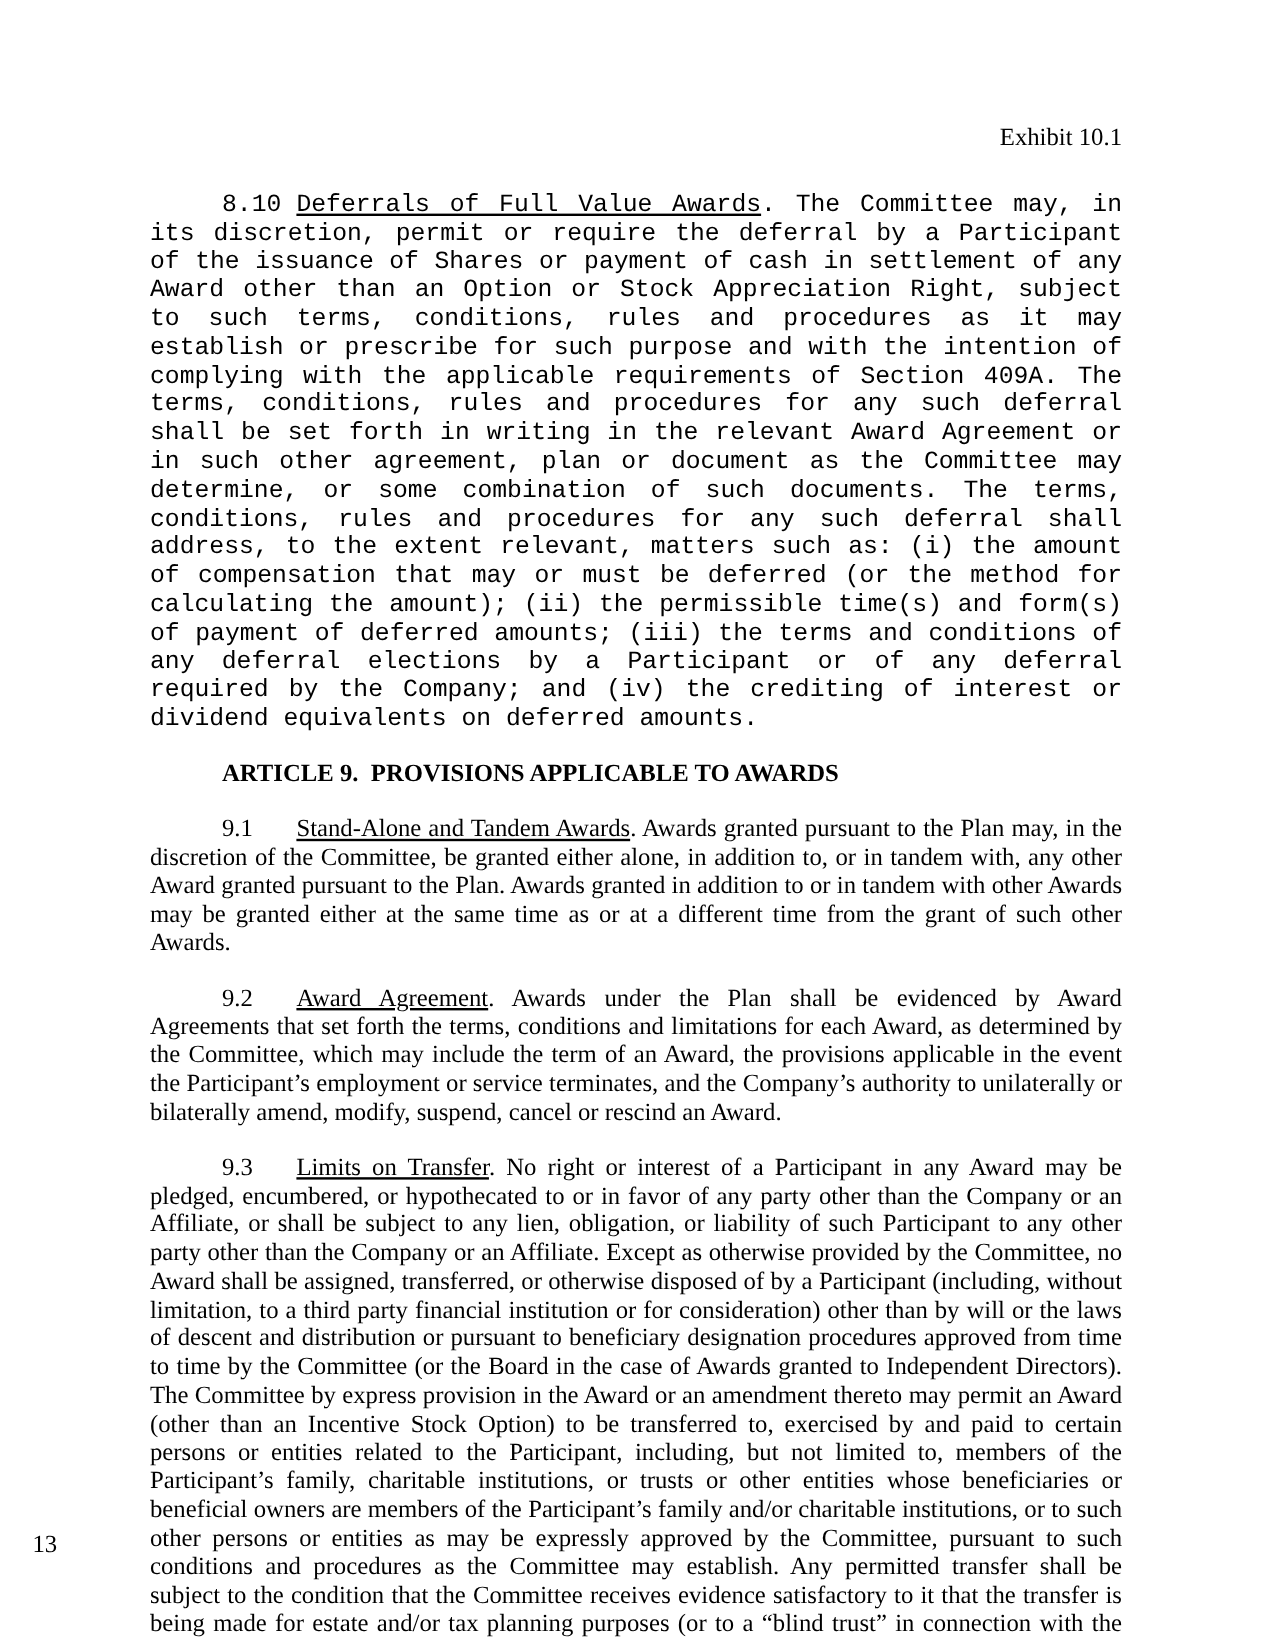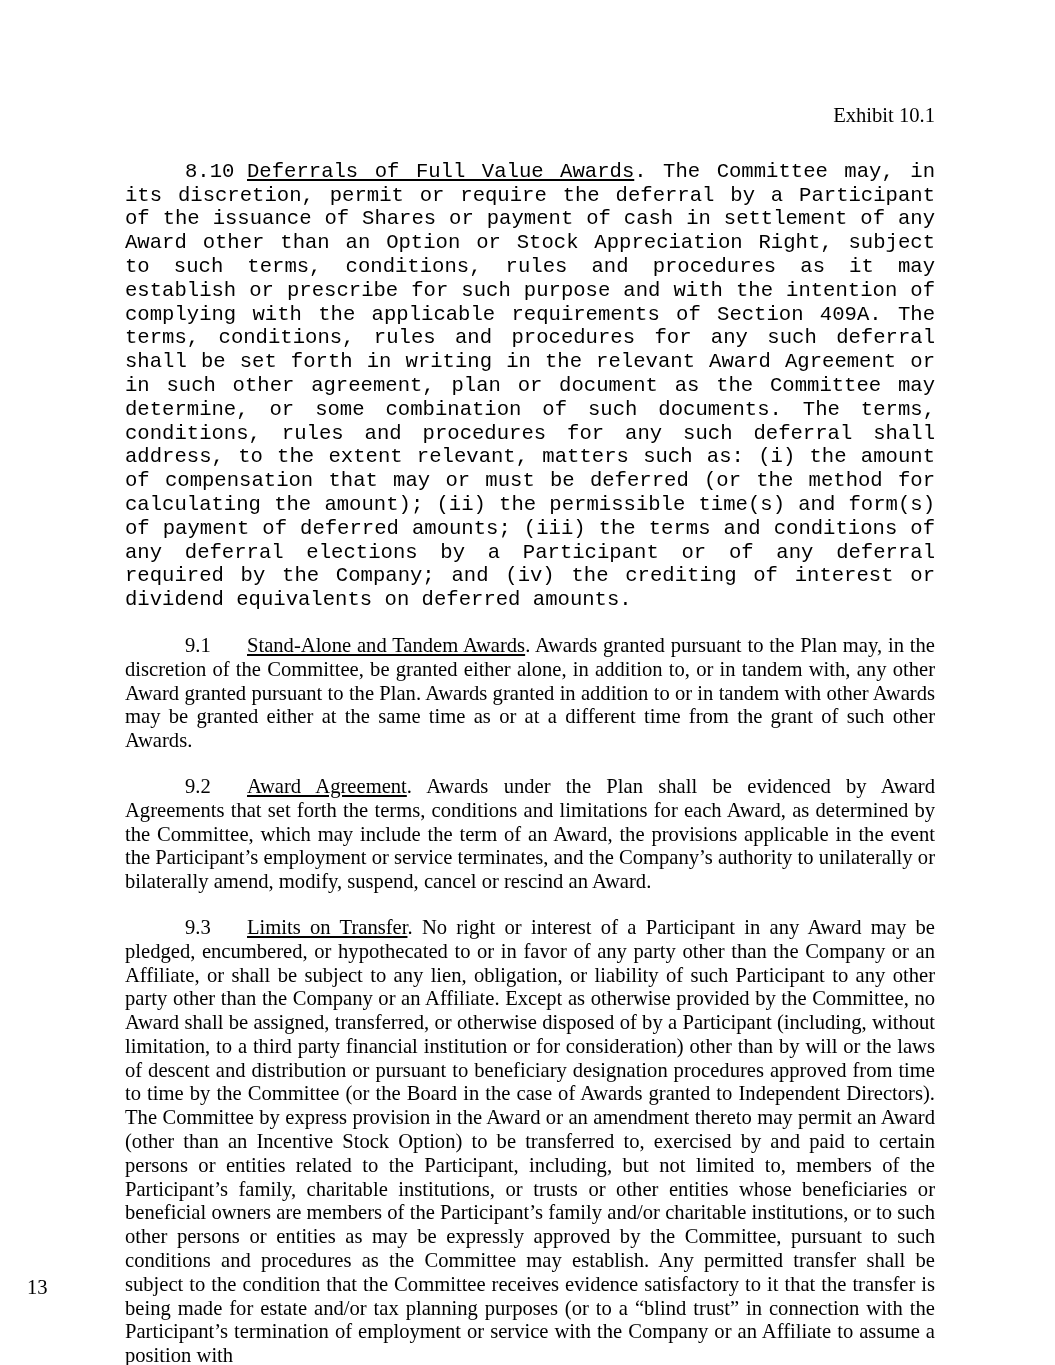--- a/index.html
+++ b/index.html
@@ -65,20 +65,21 @@
 </style>
 </head>
 <body>
 
 <div class="page">
 
   <div class="exhibit-line">Exhibit 10.1</div>
 
   <p class="para first"><span class="secnum">8.10</span><span class="sectitle">Deferrals of Full Value Awards</span><span>.  The Committee may, in its discretion, permit or require the deferral by a Participant of the issuance of Shares or payment of cash in settlement of any Award other than an Option or Stock Appreciation Right, subject to such terms, conditions, rules and procedures as it may establish or prescribe for such purpose and with the intention of complying with the applicable requirements of Section 409A.  The terms, conditions, rules and procedures for any such deferral shall be set forth in writing in the relevant Award Agreement or in such other agreement, plan or document as the Committee may determine, or some combination of such documents.  The terms, conditions, rules and procedures for any such deferral shall address, to the extent relevant, matters such as: (i) the amount of compensation that may or must be deferred (or the method for calculating the amount); (ii) the permissible time(s) and form(s) of payment of deferred amounts; (iii) the terms and conditions of any deferral elections by a Participant or of any deferral required by the Company; and (iv) the crediting of interest or dividend equivalents on deferred amounts.</span></p>
 
+  <p class="article-heading">ARTICLE 9.  PROVISIONS APPLICABLE TO AWARDS</p>
 
   <p class="para"><span class="secnum">9.1</span><span class="sectitle">Stand-Alone and Tandem Awards</span><span>.  Awards granted pursuant to the Plan may, in the discretion of the Committee, be granted either alone, in addition to, or in tandem with, any other Award granted pursuant to the Plan.  Awards granted in addition to or in tandem with other Awards may be granted either at the same time as or at a different time from the grant of such other Awards.</span></p>
 
   <p class="para"><span class="secnum">9.2</span><span class="sectitle">Award Agreement</span><span>.  Awards under the Plan shall be evidenced by Award Agreements that set forth the terms, conditions and limitations for each Award, as determined by the Committee, which may include the term of an Award, the provisions applicable in the event the Participant’s employment or service terminates, and the Company’s authority to unilaterally or bilaterally amend, modify, suspend, cancel or rescind an Award.</span></p>
 
   <p class="para"><span class="secnum">9.3</span><span class="sectitle">Limits on Transfer</span><span>.  No right or interest of a Participant in any Award may be pledged, encumbered, or hypothecated to or in favor of any party other than the Company or an Affiliate, or shall be subject to any lien, obligation, or liability of such Participant to any other party other than the Company or an Affiliate.  Except as otherwise provided by the Committee, no Award shall be assigned, transferred, or otherwise disposed of by a Participant (including, without limitation, to a third party financial institution or for consideration) other than by will or the laws of descent and distribution or pursuant to beneficiary designation procedures approved from time to time by the Committee (or the Board in the case of Awards granted to Independent Directors).  The Committee by express provision in the Award or an amendment thereto may permit an Award (other than an Incentive Stock Option) to be transferred to, exercised by and paid to certain persons or entities related to the Participant, including, but not limited to, members of the Participant’s family, charitable institutions, or trusts or other entities whose beneficiaries or beneficial owners are members of the Participant’s family and/or charitable institutions, or to such other persons or entities as may be expressly approved by the Committee, pursuant to such conditions and procedures as the Committee may establish.  Any permitted transfer shall be subject to the condition that the Committee receives evidence satisfactory to it that the transfer is being made for estate and/or tax planning purposes (or to a “blind trust” in connection with the Participant’s termination of employment or service with the Company or an Affiliate to assume a position with</span></p>
 
 </div>
 
 <div class="page-number">13</div>

